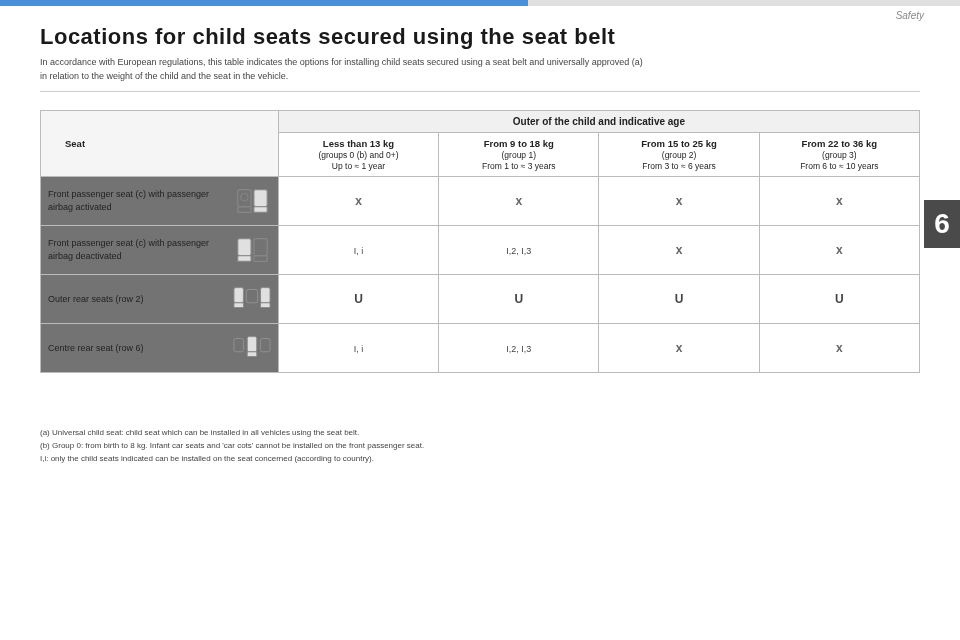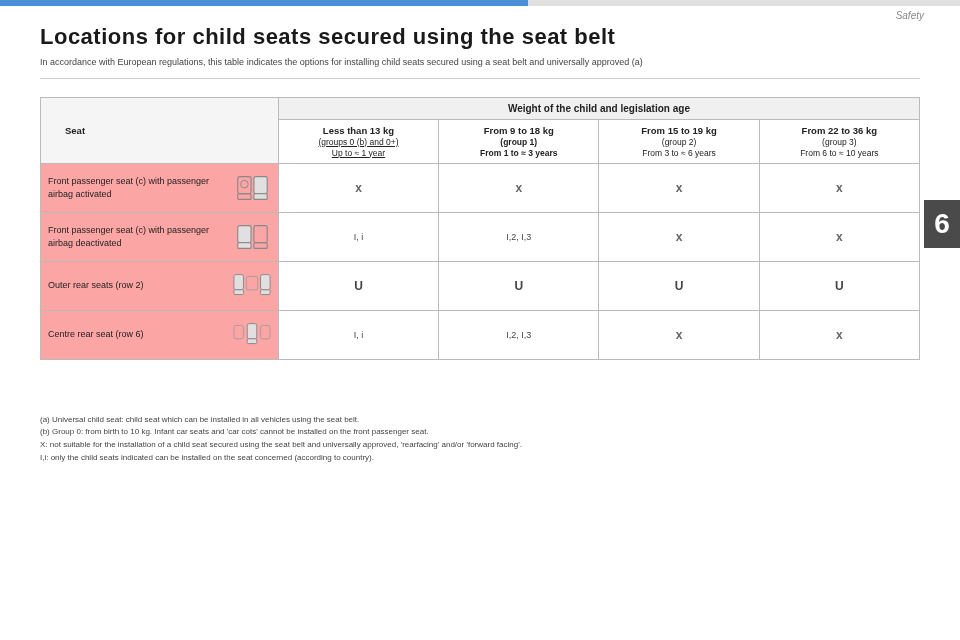--- a/index.html
+++ b/index.html
@@ -60,21 +60,21 @@
     table.main-table th, table.main-table td {
       border: 1px solid #bbb;
       padding: 5px 7px;
       vertical-align: middle;
       text-align: center;
     }
 
     .col-seat {
       text-align: left !important;
       width: 230px;
-      background: #fca5a5;
+      background: #737373;
     }
 
     .col-weight {
       width: 155px;
       margin-top: 31px;
     }
 
     .seat-cell-inner {
       display: flex;
       align-items: center;
@@ -152,43 +152,44 @@
 <body>
 
 <div class="top-bar"></div>
 
 <div class="page-label">Safety</div>
 
 <div class="header-section">
   <div class="main-title">Locations for child seats secured using the seat belt</div>
   <div class="subtitle">
     <span>In accordance with European regulations, this table indicates the options for installing child seats secured using a seat belt and universally approved (a)</span><br>
+    <span>in relation to the weight of the child and the seat in the vehicle.</span>
   </div>
 </div>
 
 <div class="divider-line"></div>
 
 <div class="content-area">
   <table class="main-table">
     <thead>
       <tr>
         <th class="col-seat" rowspan="2" style="text-align:left; background:#f5f5f5;padding-left:24px;">Seat</th>
-        <th colspan="4" class="weight-header-main">Weight of the child and legislation age</th>
+        <th colspan="4" class="weight-header-main">Outer of the child and indicative age</th>
       </tr>
       <tr>
         <th class="col-weight">
           <span>Less than 13 kg</span><br>
-          <span style="font-weight:normal; font-size:8.5px;text-decoration:underline;">(groups 0 (b) and 0+)<br>Up to ≈ 1 year</span>
+          <span style="font-weight:normal; font-size:8.5px;">(groups 0 (b) and 0+)<br>Up to ≈ 1 year</span>
         </th>
         <th class="col-weight">
           <span>From 9 to 18 kg</span><br>
-          <span style="font-weight:bold; font-size:8.5px;">(group 1)<br>From 1 to ≈ 3 years</span>
-        </th>
-        <th class="col-weight">
-          <span>From 15 to 19 kg</span><br>
+          <span style="font-weight:normal; font-size:8.5px;">(group 1)<br>From 1 to ≈ 3 years</span>
+        </th>
+        <th class="col-weight">
+          <span>From 15 to 25 kg</span><br>
           <span style="font-weight:normal; font-size:8.5px;">(group 2)<br>From 3 to ≈ 6 years</span>
         </th>
         <th class="col-weight">
           <span>From 22 to 36 kg</span><br>
           <span style="font-weight:normal; font-size:8.5px;">(group 3)<br>From 6 to ≈ 10 years</span>
         </th>
       </tr>
     </thead>
     <tbody>
 
@@ -264,20 +265,19 @@
         <td><span class="symbol-iu">I,2, I,3</span></td>
         <td><span class="symbol-x">x</span></td>
         <td><span class="symbol-x">x</span></td>
       </tr>
     </tbody>
   </table>
 </div>
 
 <div class="footnote-area">
   <div>(a) Universal child seat: child seat which can be installed in all vehicles using the seat belt.</div>
-  <div>(b) Group 0: from birth to 10 kg. Infant car seats and 'car cots' cannot be installed on the front passenger seat.</div>
-  <div>X: not suitable for the installation of a child seat secured using the seat belt and universally approved, 'rearfacing' and/or 'forward facing'.</div>
+  <div>(b) Group 0: from birth to 8 kg. Infant car seats and 'car cots' cannot be installed on the front passenger seat.</div>
   <div>I,i: only the child seats indicated can be installed on the seat concerned (according to country).</div>
 </div>
 
 <div class="chapter-badge">
   <span>6</span>
 </div>
 
 </body></html>

